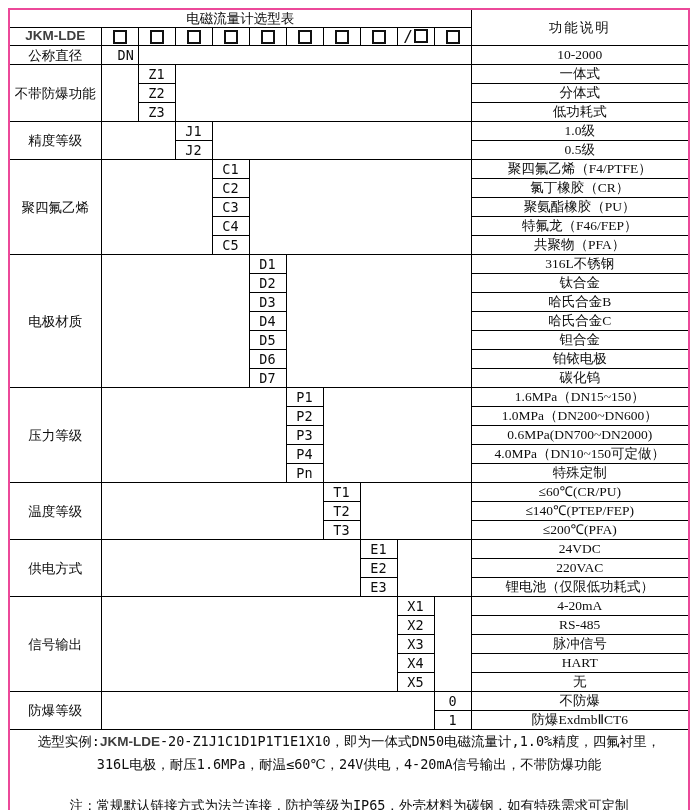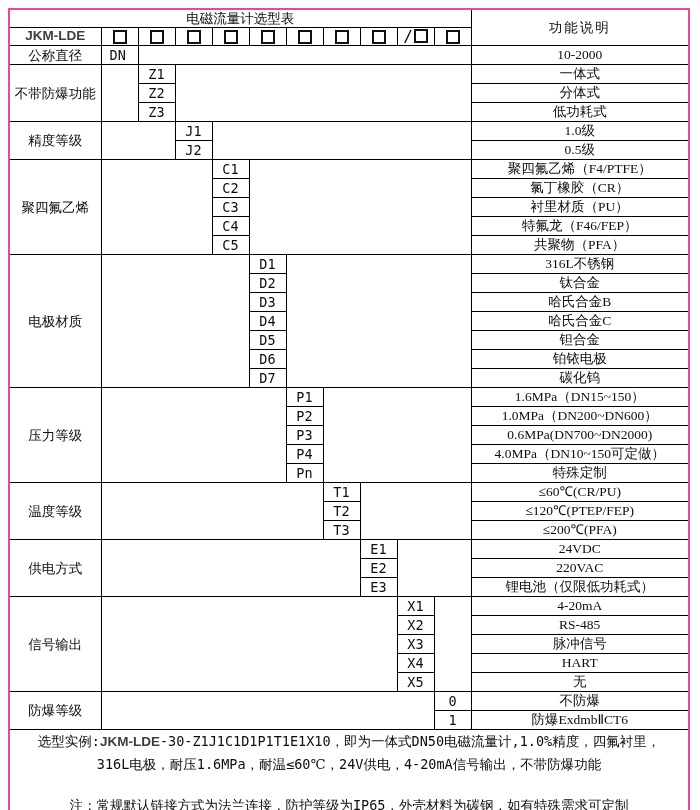--- a/index.html
+++ b/index.html
@@ -21,21 +21,21 @@
   tr.r  { height:19px; }
   td.title-cell { font-size:15px; }
   td.title-cell span { border-bottom:1px solid #000; padding:0 2px 1px 2px; }
   td.desc-head { font-size:15px; letter-spacing:2px;margin-left:11px; }
   td.brand {
     font-family:"Liberation Sans",sans-serif; font-weight:bold; color:#3e3e3e;
     font-size:14px; text-align:left; padding-left:8px;
   }
   td.cat  { font-size:14px;margin-left:48px; }
   td.code { font-family:"DejaVu Sans Mono",monospace; font-size:13px; }
-  td.code.left { text-align:left; padding-left:8px; }
+  td.code.left { text-align:left; padding-left:16px; }
   td.desc { font-size:13.5px;font-family:Liberation Serif, serif; }
   .cb {
     display:inline-block; width:14px; height:14px; box-sizing:border-box;
     border:2px solid #111; background:#fff; vertical-align:middle;
   }
   .slash { font-size:16px; vertical-align:middle; margin-right:1px; }
   td.bottom {
     height:78px; text-align:left; vertical-align:top;
     padding:6px 4px 2px 4px; font-size:14px; white-space:nowrap;
   }
@@ -127,21 +127,21 @@
       <td class="code">C1</td>
       <td colspan="6" rowspan="5"></td>
       <td class="desc">聚四氟乙烯（F4/PTFE）</td>
     </tr>
     <tr class="r">
       <td class="code">C2</td>
       <td class="desc">氯丁橡胶（CR）</td>
     </tr>
     <tr class="r">
       <td class="code">C3</td>
-      <td class="desc">衬里材质（PU）</td>
+      <td class="desc">聚氨酯橡胶（PU）</td>
     </tr>
     <tr class="r">
       <td class="code">C4</td>
       <td class="desc">特氟龙（F46/FEP）</td>
     </tr>
     <tr class="r">
       <td class="code">C5</td>
       <td class="desc">共聚物（PFA）</td>
     </tr>
 
@@ -203,21 +203,21 @@
 
     <tr class="r">
       <td rowspan="3" class="cat">温度等级</td>
       <td colspan="6" rowspan="3"></td>
       <td class="code">T1</td>
       <td colspan="3" rowspan="3"></td>
       <td class="desc">≤60℃(CR/PU)</td>
     </tr>
     <tr class="r">
       <td class="code">T2</td>
-      <td class="desc">≤120℃(PTEP/FEP)</td>
+      <td class="desc">≤140℃(PTEP/FEP)</td>
     </tr>
     <tr class="r">
       <td class="code">T3</td>
       <td class="desc">≤200℃(PFA)</td>
     </tr>
 
     <tr class="r">
       <td rowspan="3" class="cat">供电方式</td>
       <td colspan="7" rowspan="3"></td>
       <td class="code">E1</td>
@@ -263,20 +263,20 @@
       <td class="code">0</td>
       <td class="desc">不防爆</td>
     </tr>
     <tr class="r">
       <td class="code">1</td>
       <td class="desc">防爆ExdmbⅡCT6</td>
     </tr>
 
     <tr>
       <td colspan="12" class="bottom">
-        <div class="ex-line1"><span>选型实例:</span><span class="brand-inline">JKM-LDE</span><span>-30-Z1J1C1D1P1T1E1X10，即为一体式DN50电磁流量计,1.0%精度，四氟衬里，</span></div>
+        <div class="ex-line1"><span>选型实例:</span><span class="brand-inline">JKM-LDE</span><span>-20-Z1J1C1D1P1T1E1X10，即为一体式DN50电磁流量计,1.0%精度，四氟衬里，</span></div>
         <div class="ex-line2">316L电极，耐压1.6MPa，耐温≤60℃，24V供电，4-20mA信号输出，不带防爆功能</div>
         <div class="note-line">注：常规默认链接方式为法兰连接，防护等级为IP65，外壳材料为碳钢，如有特殊需求可定制</div>
       </td>
     </tr>
   </tbody>
     </table>
 </div>
 
 </body></html>

